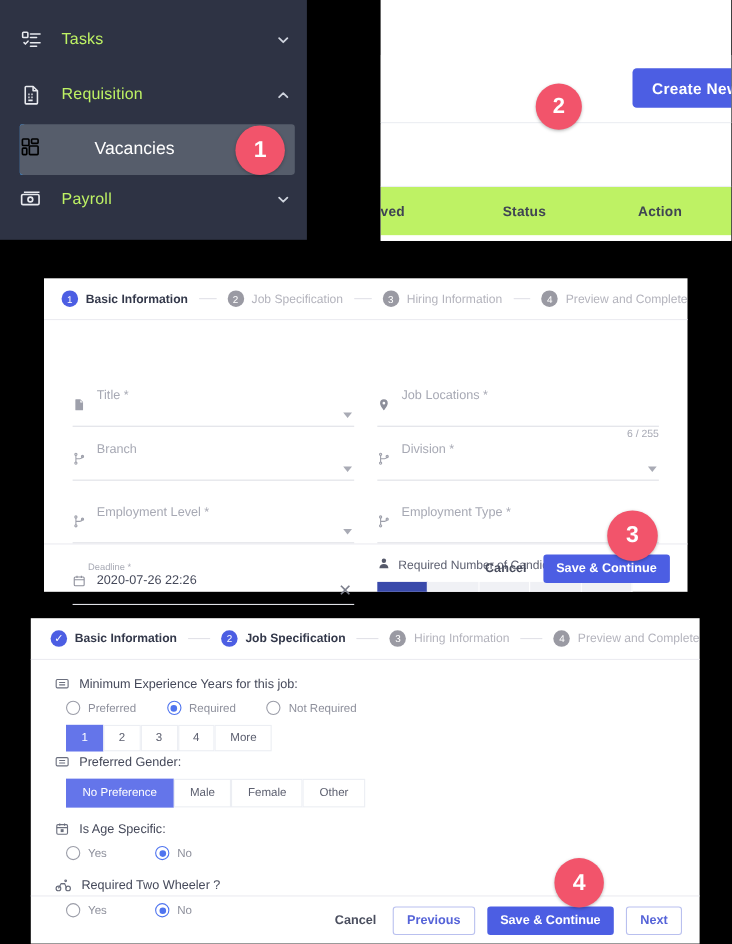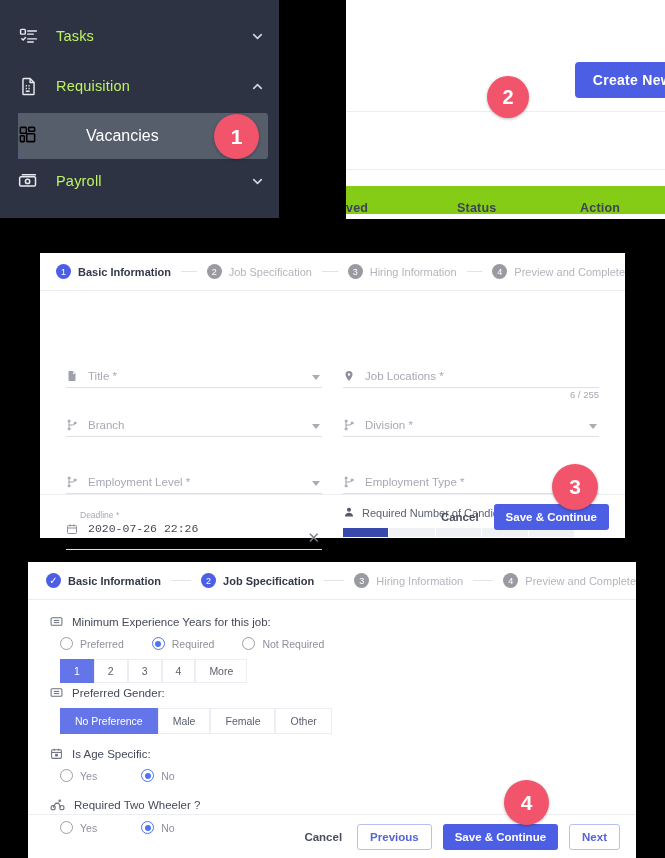--- a/index.html
+++ b/index.html
@@ -97,22 +97,22 @@
     background: #4c5ee3; color: #fff; border: 0; border-radius: 4px;
     font-size: 14px; font-weight: bold; letter-spacing: .3px;
     padding: 10px 18px; cursor: pointer;
     font-family: "Liberation Sans", sans-serif;
   }
   .filter-band {
     position: absolute; left: 0; top: 113px; width: 319px; height: 57px;
     background: #fff; border-bottom: 1px solid #eceef2;
   }
   .table-head {
-    position: absolute; left: 0; top: 186px; width: 319px; height: 44px;
-    background: #84cc16;
+    position: absolute; left: 0; top: 170px; width: 319px; height: 44px;
+    background: #bef264;
     display: flex; align-items: center; text-align: right;
   }
   .table-head .th {
     font-size: 12.5px; font-weight: bold; color: #3f4453; letter-spacing: .2px;
   }
   .table-head .th-approved { position: absolute; left: 0; }
   .table-head .th-status   { position: absolute; left: 111px; }
   .table-head .th-action   { position: absolute; left: 234px; }
   .table-divider { position: absolute; left: 0; top: 214px; width: 319px; height: 5px; background: #fff; }
 
@@ -134,42 +134,42 @@
   .step-label.active { color: #33384a; font-weight: bold; }
   .step-line { width: 34px; height: 1px; background: #e2e2e8; margin: 0 10px; }
 
   
   #card-basic { left: 40px; top: 253px; width: 585px; height: 285px; }
   #card-basic .stepper { padding-left: 16px; height: 38px; }
   .form-area { position: absolute; left: 0; top: 39px; width: 100%; bottom: 44px; }
   .field {
     position: absolute; height: 34px;
     border-bottom: 1px solid #dfe0e6;
-    display: flex; align-items: flex-end; padding-bottom: 5px;
+    display: flex; padding-bottom: 5px;
   }
   .field .f-icon { width: 22px; color: #9ea0ab; display:flex; align-items:center; }
   .field .f-label { font-size: 11.5px; color: #a7a9b4; }
   .field .f-caret {
     position: absolute; right: 2px; bottom: 7px;
     width: 0; height: 0; border-left: 4px solid transparent;
     border-right: 4px solid transparent; border-top: 5px solid #a9abb5;
   }
   .col-l { left: 26px; width: 256px; }
   .col-r { left: 303px; width: 256px; }
   #f-title { top: 62px; }
   #f-joblocations { top: 62px; }
   .counter { position: absolute; left: 303px; top: 97px; width: 256px; text-align: right; font-size: 9.5px; color: #a7a9b4; }
   #f-branch { top: 111px; }
   #f-division { top: 111px; }
   #f-emplevel { top: 168px; }
   #f-emptype { top: 168px; }
   #f-deadline { top: 218px; }
   .field.filled { flex-direction: column; align-items: flex-start; height: 40px; }
   .deadline-top { font-size: 8.5px; color: #a7a9b4; margin-left: 14px; margin-bottom: 2px; }
-  .deadline-row { display: flex; align-items: center; width: 100%; font-family: Liberation Mono, monospace; }
+  .deadline-row { display: flex; align-items: center; width: 100%; }
   .deadline-row .f-icon { width: 22px; }
   .deadline-val { font-size: 11.5px; color: #45495a; }
   .clear-x {
     position: absolute; right: 2px; bottom: 4px;
     font-size: 15px; color: #7c7f8c; line-height: 1; cursor: pointer;
   }
   .candidates-wrap { position: absolute; left: 303px; top: 214px; width: 256px; }
   .cand-label { display: flex; align-items: center; gap: 7px; font-size: 11px; color: #5e6171; }
   .seg-track { display: flex; margin-top: 8px; height: 9px; width: 232px; }
   .seg-track .seg { flex: 1; background: #f0f1f5; border-right: 1px solid #fff; }

